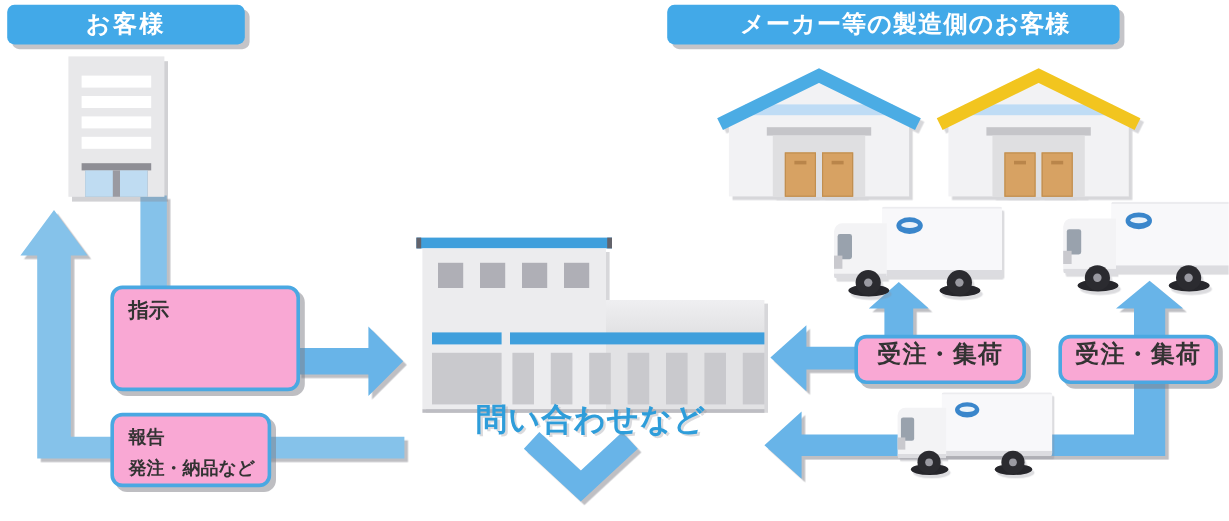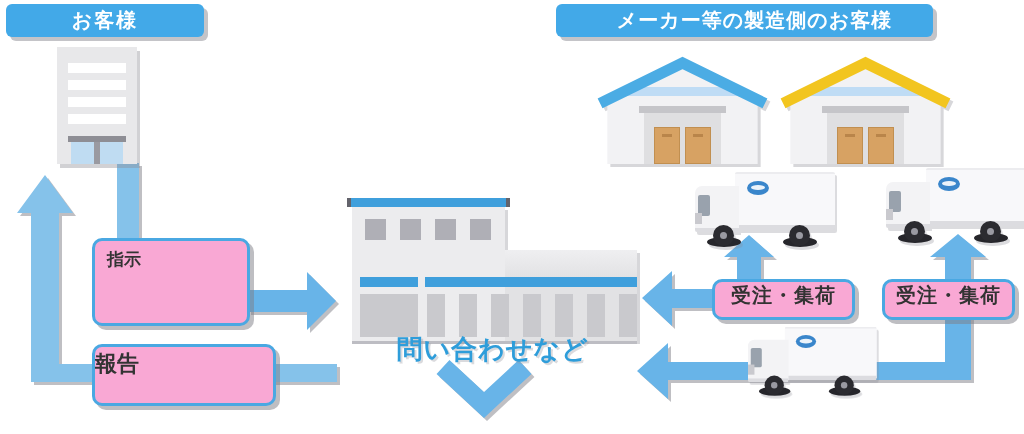--- a/index.html
+++ b/index.html
@@ -90,21 +90,21 @@
   .t-wsh.w1{left:12px}.t-wsh.w2{left:88px}
   .t-wheel{position:absolute;top:55px;width:21px;height:21px;background:#2B2B30;border-radius:50%;}
   .t-wheel.w1{left:18px}.t-wheel.w2{left:94px}
   .t-wheel i{position:absolute;left:7px;top:7px;width:7px;height:7px;background:#9A9AA2;border-radius:50%;}
 
   
   .note{position:absolute;z-index:3;background:#f9a8d4;border:3px solid var(--box-border-blue,#4AA8E2);
         border-radius:10px;box-shadow:4px 4px 0 rgba(125,125,133,.5);
         color:var(--text-dark,#333);font-weight:bold;box-sizing:border-box;}
   #box-instruction{left:92px;top:238px;width:158px;height:88px;font-size:17px;line-height:26px;padding:5px 0 0 12px;}
-  #box-report{left:92px;top:344px;width:184px;height:62px;font-size:22px;line-height:26px;padding:4px 0 0 0;}
+  #box-report{left:92px;top:344px;width:134px;height:62px;font-size:15px;line-height:26px;padding:4px 0 0 12px;}
   .pickup{display:flex;align-items:flex-start;justify-content:center;font-size:20px;letter-spacing:1px;}
   #box-order-left{left:712px;top:279px;width:143px;height:41px;}
   #box-order-right{left:882px;top:279px;width:133px;height:41px;}
 </style>
 </head>
 <body>
 
 <div id="stage">
 
   <svg class="arrows" width="1024" height="434" viewBox="0 0 1024 434">
@@ -239,20 +239,21 @@
         <i></i>
       </div>
   </div>
 
   <div class="note" id="box-instruction">
     <div>指示</div>
   </div>
 
   <div class="note" id="box-report">
     <div>報告</div>
+    <div>発注・納品など</div>
   </div>
 
   <div class="note pickup" id="box-order-left">
     <span>受注・集荷</span>
   </div>
 
   <div class="note pickup" id="box-order-right">
     <span>受注・集荷</span>
   </div>
 

